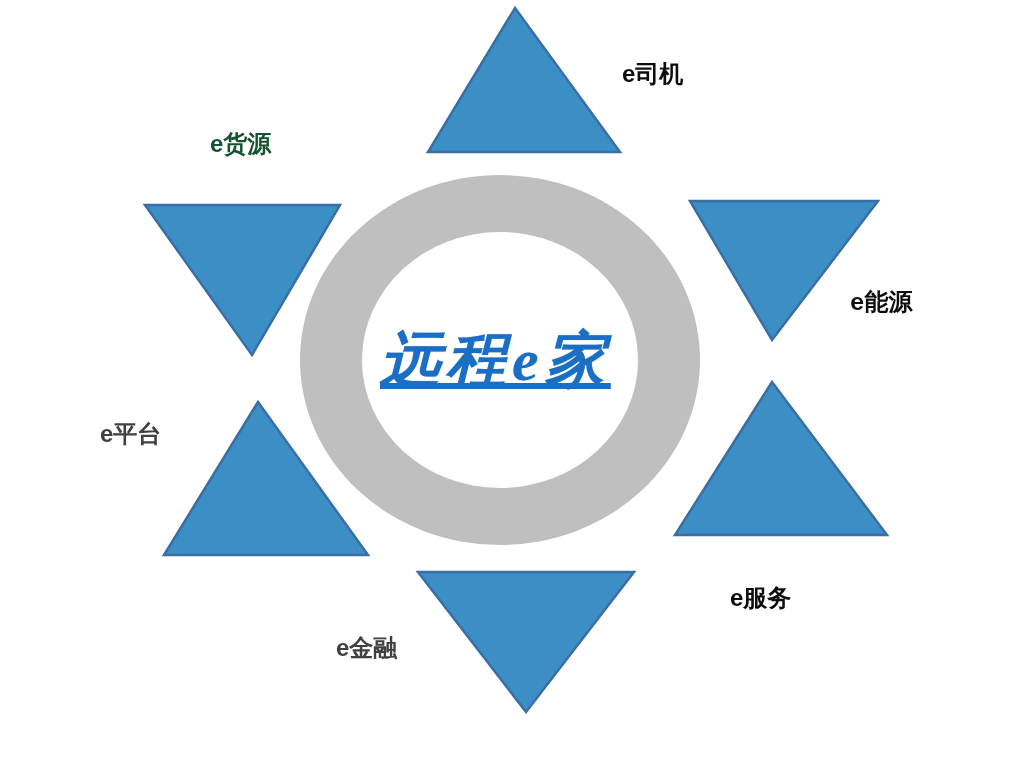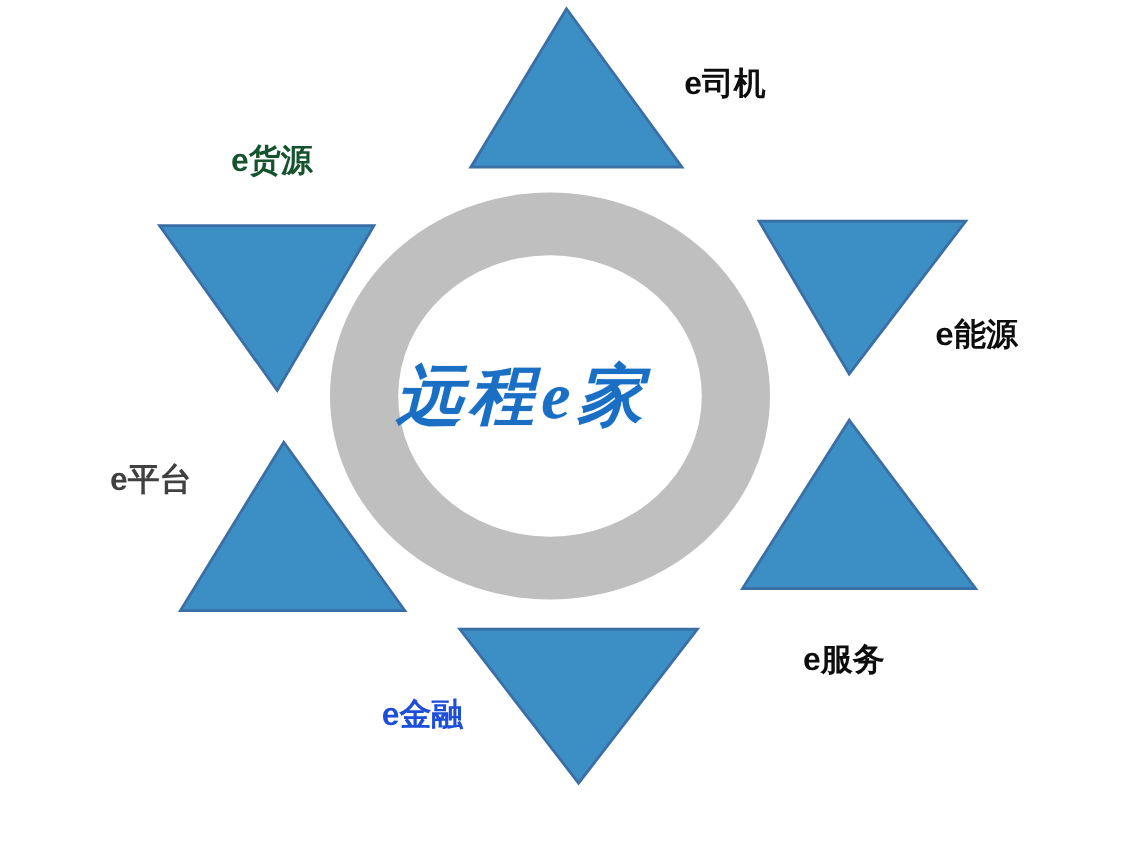--- a/index.html
+++ b/index.html
@@ -22,21 +22,21 @@
     left: 0;
     top: 0;
     width: 1024px;
     height: 779px;
     display: block;
   }
   .node-label {
     position: absolute;
     font-family: "Liberation Sans", "DejaVu Sans", sans-serif;
     font-weight: bold;
-    font-size: 29px;
+    font-size: 24px;
     line-height: 1;
     color: #0d0d0d;
     white-space: nowrap;
     letter-spacing: 0px;
   }
   .center-text {
     position: absolute;
     font-family: "Liberation Serif", "DejaVu Serif", serif;
     font-style: italic;
     font-weight: bold;
@@ -47,21 +47,21 @@
     letter-spacing: 6px;
     text-shadow: 0 0 1px rgba(26,111,196,0.55);
   }
   
   #label-driver  { left: 622px; top: 62px;  }
   #label-cargo   { left: 210px; top: 132px; }
   #label-energy  { left: 850px; top: 292px; font-family: Liberation Mono, monospace; }
   #label-platform{ left: 100px; top: 422px; }
   #label-service { left: 716px; top: 586px; margin-left: 14px; }
   #label-finance { left: 336px; top: 636px; }
-  #center-brand  { left: 360px; top: 330px; }
+  #center-brand  { left: 380px; top: 330px; text-decoration: underline; }
 </style>
 </head>
 <body>
 
 <div id="stage" style="background: rgb(255, 255, 255);">
 
   <svg id="diagram-svg" viewBox="0 0 1024 779" xmlns="http://www.w3.org/2000/svg">
 
     <g>
       <ellipse cx="500" cy="360" rx="200" ry="185" fill="#bfbfbf" stroke="none"></ellipse>
@@ -86,15 +86,15 @@
   <div id="label-driver" class="node-label" style="color: rgb(13, 13, 13);">e司机</div>
 
   <div id="label-cargo" class="node-label" style="color: #14532d;">e货源</div>
 
   <div id="label-energy" class="node-label" style="color: rgb(13, 13, 13);">e能源</div>
 
   <div id="label-platform" class="node-label" style="color: #404040;">e平台</div>
 
   <div id="label-service" class="node-label" style="color: rgb(13, 13, 13);">e服务</div>
 
-  <div id="label-finance" class="node-label" style="color: #1d4ed8; margin-left: 11px;">e金融</div>
+  <div id="label-finance" class="node-label" style="color: #404040;">e金融</div>
 
 </div>
 
 </body></html>

